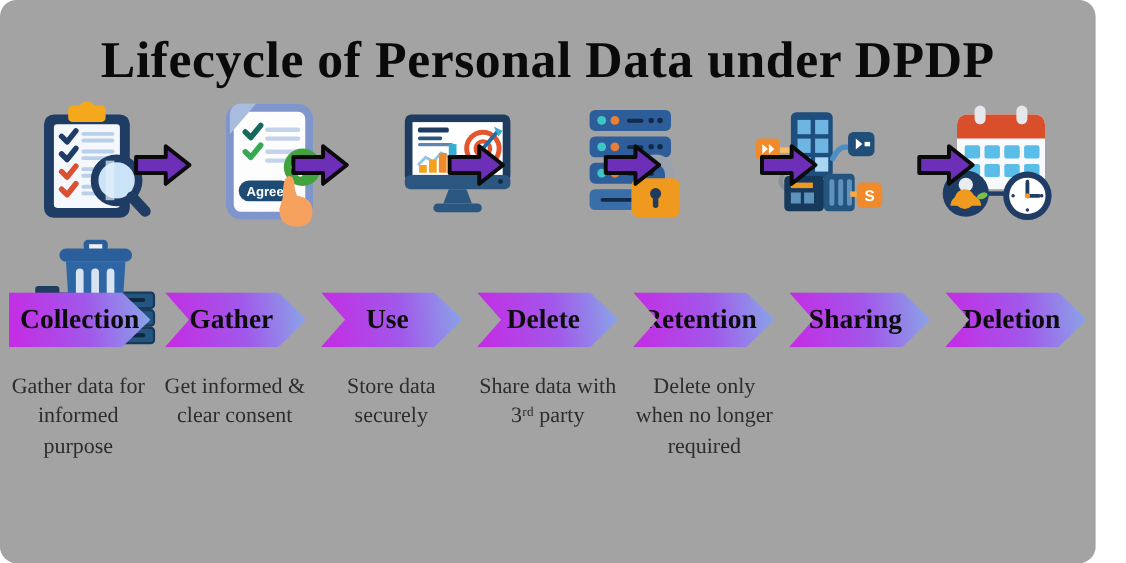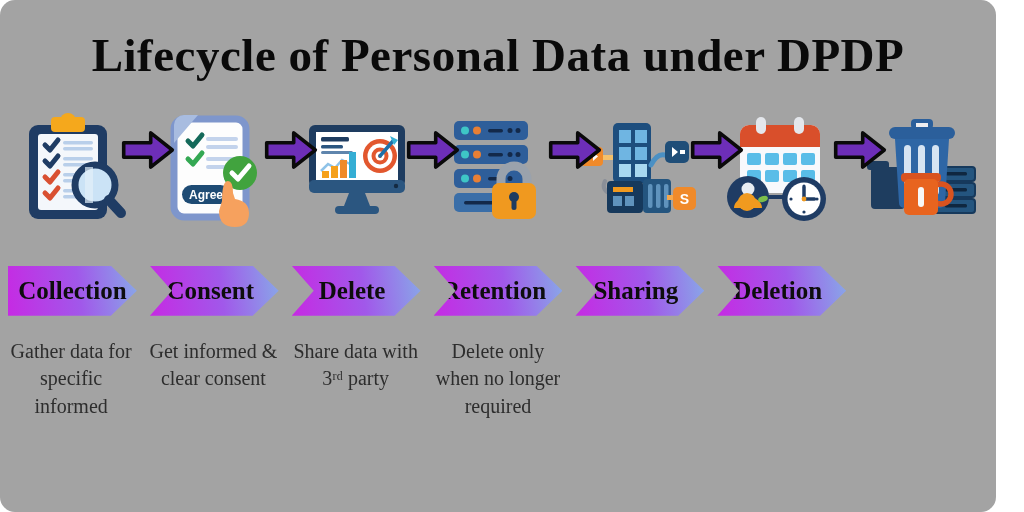--- a/index.html
+++ b/index.html
@@ -6,21 +6,21 @@
   .canvas{
     position:relative;width:996px;height:512px;overflow:hidden;
     background:#a3a3a3;font-family:"Liberation Serif",serif;border-radius:15px;
   }
   .title{
     margin:30px 0 0;text-align:center;font-size:47px;font-weight:bold;
     color:#0a0a0a;line-height:1.1;letter-spacing:.5px;
   }
   .icons-row{
     position:relative;margin-top:6px;height:162px;
-    display:grid;grid-template-columns:repeat(7,1fr);padding:0 4px;
+    display:grid;grid-template-columns:repeat(6,1fr);padding:0 4px;
   }
   .icon-cell{display:flex;align-items:center;justify-content:center;}
   .icon-cell svg{width:120px;height:120px;display:block;}
   .flow-arrow{position:absolute;top:62px;transform:translate(-50%,-50%);}
   .flow-arrow svg{width:54px;height:42px;display:block;}
   .fa1{left:calc(100%*1/7 + 6px);} .fa2{left:calc(100%*2/7 + 6px);}
   .fa3{left:calc(100%*3/7 + 6px);} .fa4{left:calc(100%*4/7 + 6px);}
   .fa5{left:calc(100%*5/7 + 6px);} .fa6{left:calc(100%*6/7 + 6px);}
   .banners{
     margin-top:16px;display:grid;grid-template-columns:repeat(7,1fr);
@@ -329,36 +329,40 @@
           <path d="M3 15 H33 V4 L57 23 L33 42 V31 H3 Z" fill="#6d2eb8" stroke="#0a0a0a" stroke-width="4" stroke-linejoin="round"></path>
         </svg>
     </div>
   </div>
 
   <div class="banners">
     <div class="chevron first">
         <span>Collection</span>
       </div>
     <div class="chevron">
-        <span>Consent</span>
+        <span>Gather</span>
+      </div>
+    <div class="chevron">
+        <span>Use</span>
       </div>
     <div class="chevron">
         <span>Delete</span>
       </div>
     <div class="chevron">
         <span>Retention</span>
       </div>
     <div class="chevron">
         <span>Sharing</span>
       </div>
     <div class="chevron">
         <span>Deletion</span>
       </div>
   </div>
 
   <div class="descs">
-    <div class="desc">Gather data for specific informed</div>
+    <div class="desc">Gather data for informed purpose</div>
     <div class="desc">Get informed &amp; clear consent</div>
+    <div class="desc">Store data securely</div>
     <div class="desc">Share data with 3ʳᵈ party</div>
     <div class="desc">Delete only when no longer required</div>
   </div>
 
 </div>
 
 </body></html>

